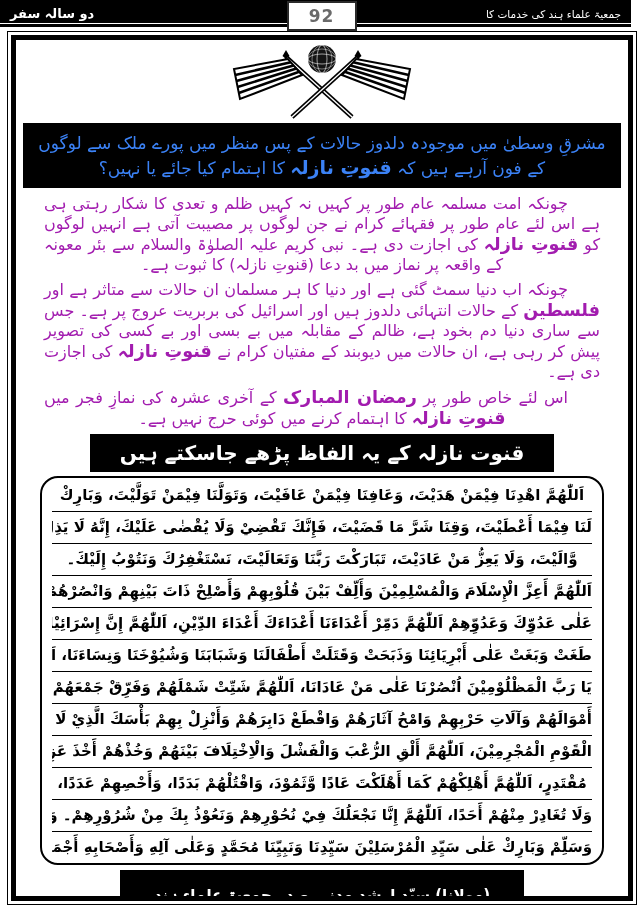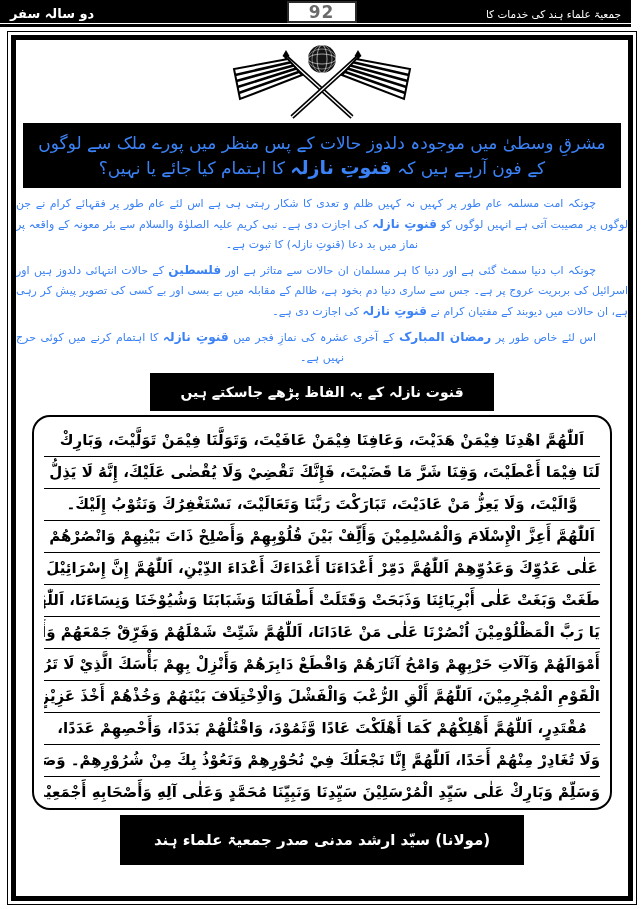--- a/index.html
+++ b/index.html
@@ -15,21 +15,21 @@
     padding:0 10px;box-sizing:border-box;z-index:2;
   }
   .topbar::after{
     content:"";position:absolute;left:0;right:0;bottom:3px;height:1.5px;background:#fff;
   }
   .topbar .runhead{color:#fff;direction:rtl;white-space:nowrap;}
   .runhead-left{font-size:13px;font-weight:bold;}
   .runhead-right{font-size:10.5px;}
   .pagenum-box{
     position:absolute;left:50%;top:1px;transform:translateX(-50%);
-    width:70px;height:22px;background:#fff;border:2.5px solid #2a2a2a;
+    width:70px;height:30px;background:#fff;border:2.5px solid #2a2a2a;
     box-sizing:border-box;display:flex;align-items:center;justify-content:center;
     z-index:5;
   }
   .pagenum{font-size:17px;font-weight:bold;color:#6a6a6a;letter-spacing:1px;}
   
   .page-frame{
     position:absolute;top:31px;left:7px;right:6px;bottom:4px;
     border:1.5px solid #000;padding:3px;box-sizing:border-box;z-index:1;
   }
   .page-inner{
@@ -40,33 +40,33 @@
   .emblem{display:block;margin:3px auto 0;}
   
   .headline-banner{
     background:#000;color:#3b82f6;direction:rtl;text-align:center;
     margin:2px 7px 6px;padding:8px 14px;font-size:17px;line-height:24px;
   }
   .headline-banner .b{font-weight:bold;font-size:1.12em;}
   .section-banner-wrap{text-align:center;margin:4px 0 3px;}
   .section-banner{
     display:inline-block;background:#000;color:#fff;direction:rtl;
-    font-size:14px;font-weight:bold;padding:6px 30px;line-height:26px;
+    font-size:20px;font-weight:bold;padding:6px 30px;line-height:26px;
   }
   
   .urdu-para{
-    direction:rtl;text-align:justify;color:#3b82f6;
-    font-size:11px;line-height:20px;margin:5px 0;text-indent:32px;
+    direction:rtl;text-align:justify;color:#a21caf;
+    font-size:16px;line-height:20px;margin:5px 28px;text-indent:32px;
   }
   .urdu-para .b{font-weight:bold;font-size:1.1em;}
   .center-last{text-align-last:center;}
   
   .prayer-box{
-    margin:4px 16px 5px;border:2px solid #000;border-radius:18px;
-    padding:8px 10px 0;direction:rtl;background:#fff;
+    margin:4px 24px 5px;border:2px solid #000;border-radius:18px;
+    padding:2px 10px 0;direction:rtl;background:#fff;
   }
   .dua-line{
     font-size:15px;font-weight:bold;line-height:31px;color:#000;
     border-bottom:1.5px solid #000;text-align:center;
     white-space:nowrap;overflow:hidden;
   }
   .dua-line:last-child{border-bottom:none;}
   
   .signature-wrap{text-align:center;margin-top:4px;}
   .signature{

